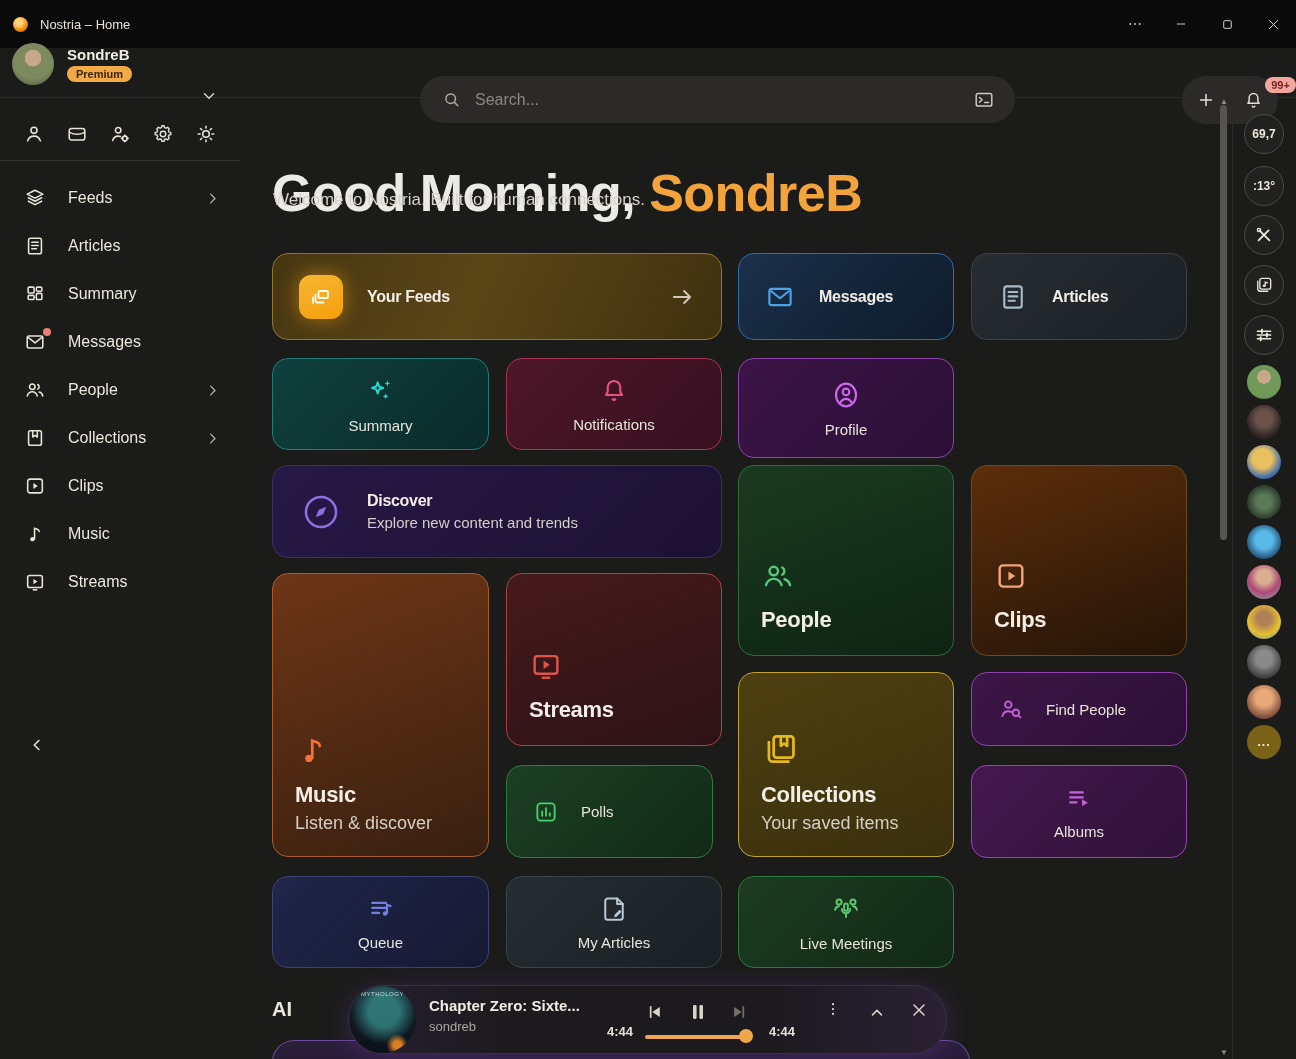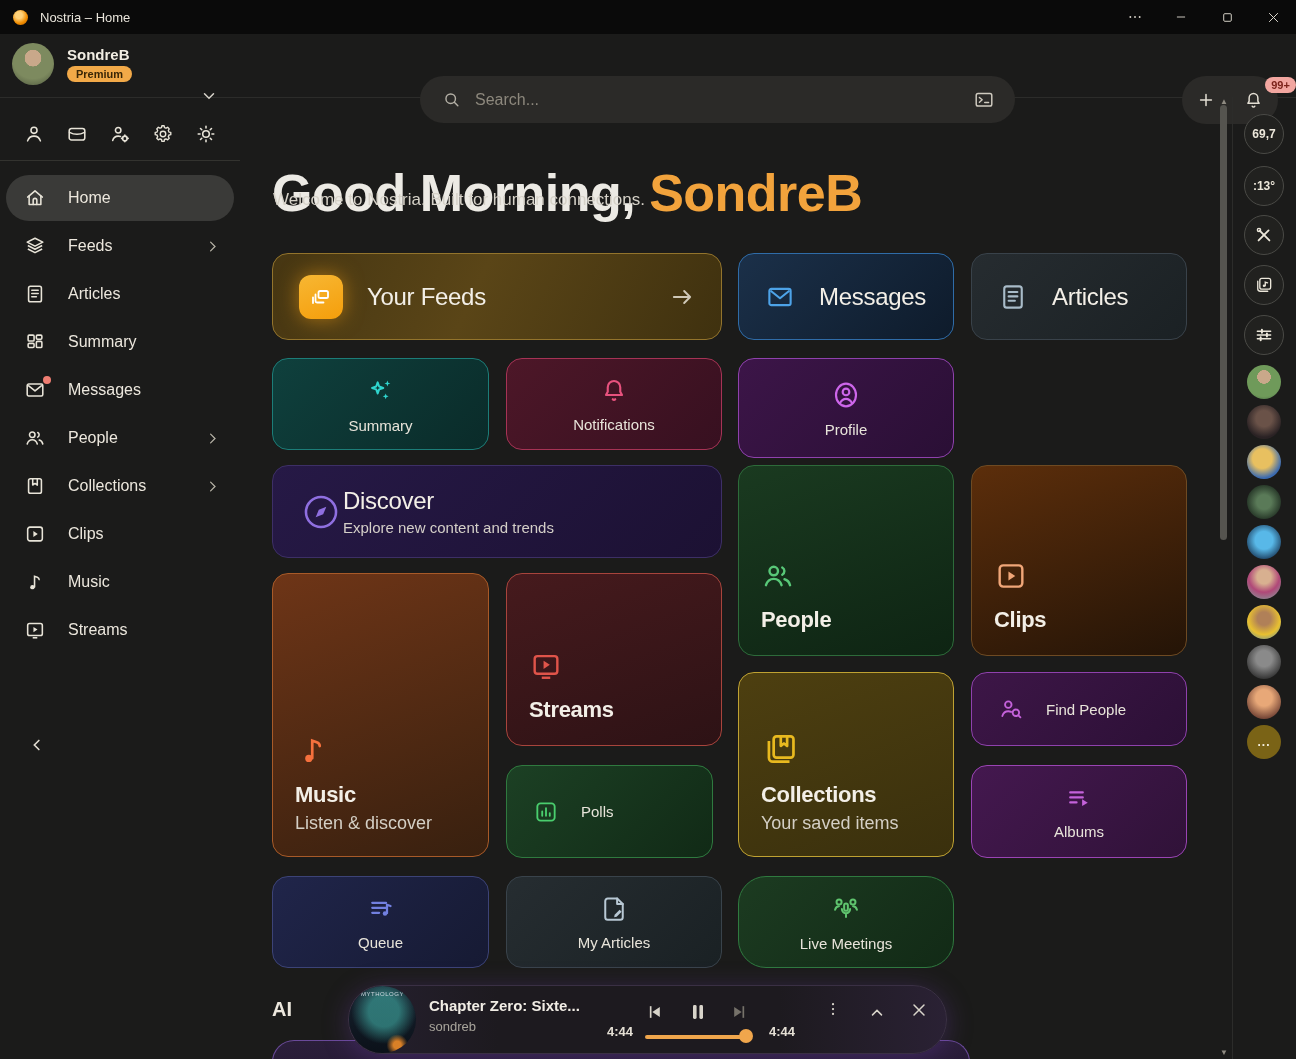--- a/index.html
+++ b/index.html
@@ -1,20 +1,20 @@
 <!DOCTYPE html>
 <html><head>
 <meta charset="utf-8">
 <style>
   html,body{margin:0;padding:0;background:#000;}
   .app{position:relative;width:1296px;height:1059px;background:#1b1b1a;overflow:hidden;
        font-family:"Liberation Sans",sans-serif;color:#ece7dd;}
   svg{display:block}
   
-  .titlebar{position:absolute;top:0;left:0;right:0;height:34px;background:#0a0a0a;display:flex;align-items:center;}
+  .titlebar{position:absolute;top:0;left:0;right:0;height:48px;background:#0a0a0a;display:flex;align-items:center;}
   .app-logo{width:15px;height:15px;border-radius:50%;margin-left:13px;
     background:radial-gradient(circle at 40% 35%,#ffd27a 0 25%,#f08c00 60%,#b35c00 100%);}
   .app-title{margin-left:12px;font-size:13px;color:#e8e4da;}
   .win-controls{margin-left:auto;display:flex;height:34px;}
   .win-btn{width:46px;height:34px;display:flex;align-items:center;justify-content:center;color:#d8d4ca;cursor:default;}
   
   .header{position:absolute;top:34px;left:0;right:0;height:63px;border-bottom:1px solid #2c2c2a;}
   .user{position:absolute;left:12px;top:9px;display:flex;align-items:center;}
   .user-avatar{width:42px;height:42px;border-radius:50%;
     background:radial-gradient(circle at 50% 36%,#c9a88a 0 24%,#7d8a5f 25% 60%,#49523a 100%);}
@@ -48,21 +48,21 @@
   .mi-label{margin-left:20px;}
   .mi-chevron{margin-left:auto;color:#b8b4a8;}
   .msg-dot{position:absolute;top:-3px;right:-3px;width:8px;height:8px;border-radius:50%;background:#ef7e72;}
   .collapse-btn{position:absolute;top:557px;left:24px;color:#e0dbd0;}
   
   .greeting{position:absolute;left:272px;top:128px;font-size:52px;font-weight:800;letter-spacing:-.5px;color:#eceae4;}
   .greeting .accent{color:#f2a33c;}
   .subtitle{position:absolute;left:273px;top:190px;font-size:17px;color:#d6d2c8;}
   
   .card{position:absolute;border-radius:16px;border:1px solid;box-sizing:border-box;cursor:default;}
-  .big-title{font-weight:400;font-size:24px;color:#f3efe7;letter-spacing:-.3px;}
+  .big-title{font-weight:700;font-size:16px;color:#f3efe7;letter-spacing:-.3px;}
   .tall-title{font-weight:800;font-size:22px;color:#f3efe7;letter-spacing:-.3px;}
   .sub{font-size:18px;color:#d4cfc5;margin-top:5px;}
   .small-label{font-size:15px;color:#e8e4da;}
 
   .c-yourfeeds{left:272px;top:253px;width:450px;height:87px;display:flex;align-items:center;padding:0 26px;
     background:linear-gradient(115deg,#463612,#5a4517 45%,#3f310f);border-color:#93742c;}
   .yf-iconbox{width:44px;height:44px;border-radius:12px;display:flex;align-items:center;justify-content:center;color:#fff;
     background:linear-gradient(160deg,#f7b733,#f59e0b);box-shadow:0 0 20px rgba(245,160,20,.55);}
   .yf-label{margin-left:24px;}
   .yf-arrow{margin-left:auto;color:#cfc8b8;}
@@ -73,39 +73,39 @@
   .row-label{margin-left:24px;}
 
   .v-card{display:flex;flex-direction:column;align-items:center;justify-content:center;}
   .c-summary{left:272px;top:358px;width:217px;height:92px;background:linear-gradient(135deg,#0f403d,#0a2b29);border-color:#1c7d78;color:#2fd4cd;}
   .c-notifications{left:506px;top:358px;width:216px;height:92px;background:linear-gradient(135deg,#4d1728,#371020);border-color:#a63355;color:#e8527e;}
   .c-profile{left:738px;top:358px;width:216px;height:100px;background:linear-gradient(135deg,#3c1548,#2a0f35);border-color:#8f41ad;color:#cd66ea;}
   .v-card .small-label{margin-top:10px;}
 
   .c-discover{left:272px;top:465px;width:450px;height:93px;display:flex;align-items:center;padding:0 26px;
     background:linear-gradient(135deg,#261946,#1c1133);border-color:#3d2f66;color:#8f6fe0;}
-  .disc-text{}
+  .disc-text{margin-left:24px;}
   .disc-sub{font-size:15px;color:#d4cfc8;margin-top:4px;}
 
   .bl-card{display:flex;flex-direction:column;justify-content:flex-end;padding:22px;}
   .bl-card .ic{margin-bottom:14px;}
   .c-people{left:738px;top:465px;width:216px;height:191px;background:linear-gradient(160deg,#1a3a20,#0e2413);border-color:#2d6b3a;color:#58c878;}
   .c-clips{left:971px;top:465px;width:216px;height:191px;background:linear-gradient(160deg,#5c2e0b,#241407);border-color:#6e4a22;color:#f0a678;}
   .c-music{left:272px;top:573px;width:217px;height:284px;background:linear-gradient(160deg,#6e3517,#38200f);border-color:#a85a28;color:#f5703d;}
   .c-streams{left:506px;top:573px;width:216px;height:173px;background:linear-gradient(160deg,#461a1d,#2d1215);border-color:#a8443c;color:#e0544a;}
   .c-collections{left:738px;top:672px;width:216px;height:185px;background:linear-gradient(160deg,#4d3f10,#3a300d);border-color:#bfa232;color:#e8b91f;}
 
   .h-card{display:flex;align-items:center;padding:0 26px;}
   .c-polls{left:506px;top:765px;width:207px;height:93px;background:linear-gradient(135deg,#1c4024,#112a16);border-color:#2f7a3f;color:#4ace6e;}
   .c-findpeople{left:971px;top:672px;width:216px;height:74px;background:linear-gradient(135deg,#3d1647,#2c1036);border-color:#8f41ad;color:#c462da;}
   .h-card .small-label{margin-left:22px;font-size:15px;}
   .c-albums{left:971px;top:765px;width:216px;height:93px;background:linear-gradient(135deg,#44184f,#301238);border-color:#9a44b4;color:#c462da;}
   .c-queue{left:272px;top:876px;width:217px;height:92px;background:linear-gradient(135deg,#20254a,#161a33);border-color:#3c4377;color:#7280e0;}
   .c-myarticles{left:506px;top:876px;width:216px;height:92px;background:linear-gradient(135deg,#262d31,#1a2124);border-color:#39434b;color:#b8c8d4;}
-  .c-livemeetings{left:738px;top:876px;width:216px;height:92px;background:linear-gradient(135deg,#1c3b21,#122a16);border-color:#2f7a3f;color:#5fc46e;border-radius:28px;}
+  .c-livemeetings{left:738px;top:876px;width:216px;height:92px;background:linear-gradient(135deg,#1c3b21,#122a16);border-color:#2f7a3f;color:#5fc46e;}
 
   .ai-label{position:absolute;left:272px;top:998px;font-size:20px;font-weight:800;color:#ece7dd;}
   .bottom-card{position:absolute;left:272px;top:1040px;width:696px;height:60px;border-radius:22px 22px 0 0;
     background:linear-gradient(#2b1f3a,#221632);border:1px solid #6a4a9a;border-bottom:0;z-index:4;}
   
   .player{position:absolute;left:348px;top:985px;width:597px;height:67px;border-radius:34px;z-index:10;
     background:linear-gradient(90deg,#262030,#1d1a1f 25%,#1d1a1f 72%,#2a2134);border:1px solid #3a3044;
     box-shadow:0 4px 26px rgba(110,60,170,.35);}
   .p-art{position:absolute;left:0;top:0;width:67px;height:67px;border-radius:50%;overflow:hidden;
     background:radial-gradient(circle at 72% 88%,rgba(240,140,40,.9) 0 5%,rgba(240,140,40,0) 14%),
@@ -244,30 +244,20 @@
       </button>
       <button class="icon-btn">
         <svg width="22" height="22" viewBox="0 0 24 24" fill="none" stroke="currentColor" stroke-width="1.7" stroke-linecap="round">
             <circle cx="12" cy="12" r="3.6"></circle>
             <path d="M12 3.5v2M12 18.5v2M20.5 12h-2M5.5 12h-2M18 6l-1.4 1.4M7.4 16.6L6 18M18 18l-1.4-1.4M7.4 7.4L6 6"></path>
           </svg>
       </button>
     </div>
     <div class="side-divider"></div>
     <nav class="menu">
-      <div class="menu-item active">
-        <span class="mi-icon">
-            <svg width="22" height="22" viewBox="0 0 24 24" fill="none" stroke="currentColor" stroke-width="1.7" stroke-linecap="round" stroke-linejoin="round">
-              <path d="M4 11l8-6.8L20 11"></path>
-              <path d="M5.6 9.8V19h12.8V9.8"></path>
-              <path d="M10 19v-4.6a2 2 0 0 1 4 0V19"></path>
-            </svg>
-          </span>
-        <span class="mi-label">Home</span>
-      </div>
       <div class="menu-item">
         <span class="mi-icon">
             <svg width="22" height="22" viewBox="0 0 24 24" fill="none" stroke="currentColor" stroke-width="1.7" stroke-linejoin="round">
               <path d="M12 3.5l8.5 4.3L12 12.1 3.5 7.8z"></path>
               <path d="M4.2 11.5l7.8 4 7.8-4"></path>
               <path d="M4.2 15.2l7.8 4 7.8-4"></path>
             </svg>
           </span>
         <span class="mi-label">Feeds</span>
         <span class="mi-chevron">

